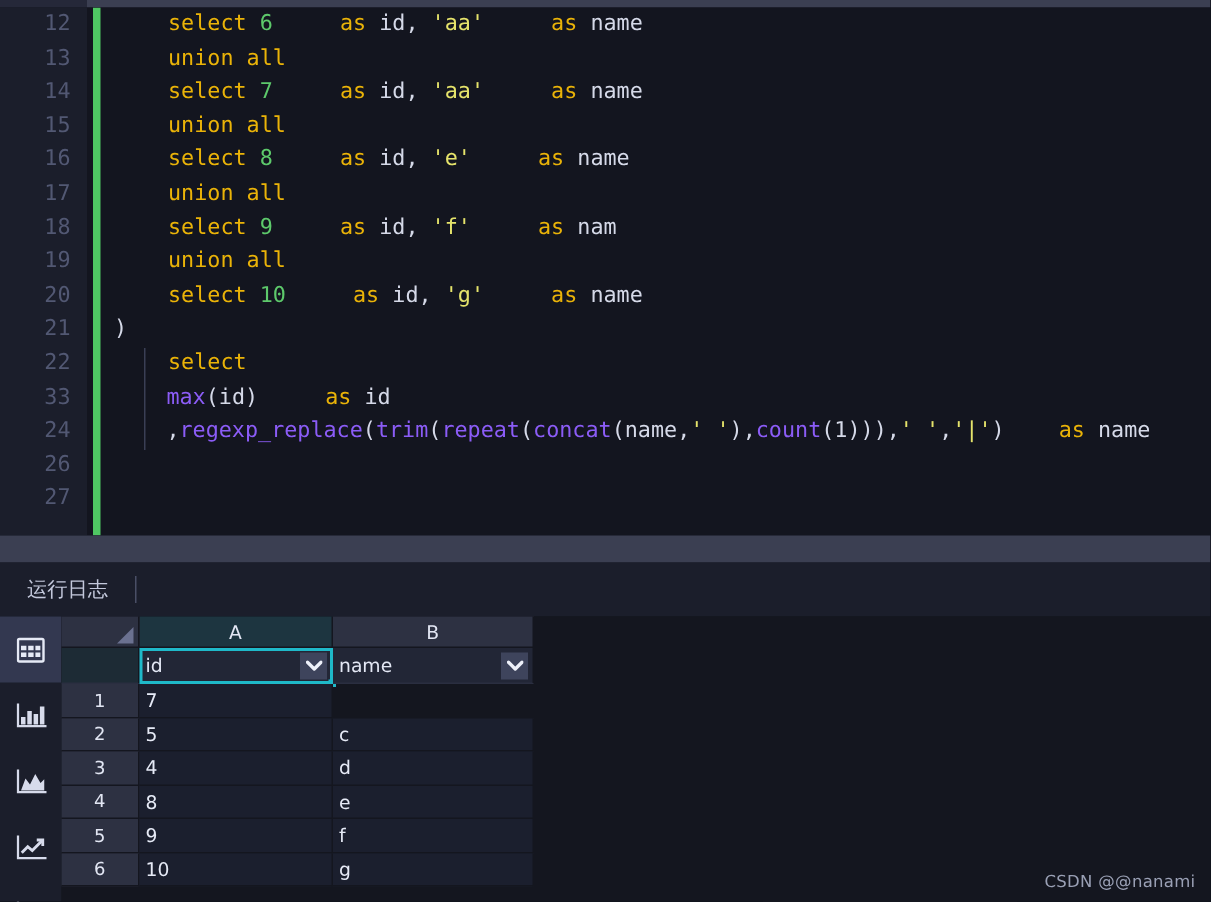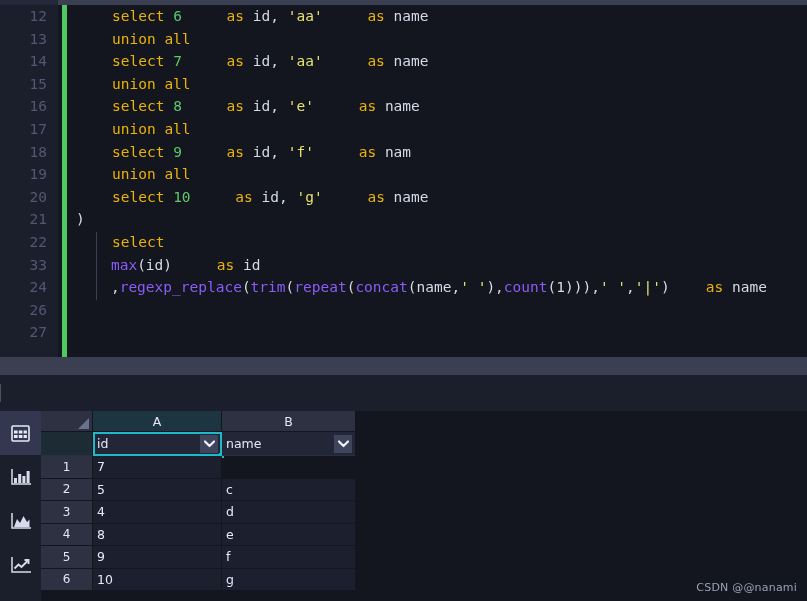--- a/index.html
+++ b/index.html
@@ -223,20 +223,23 @@
         <div class="line"><span class="ln">24</span><span class="code"><span class="plain">    ,</span><span class="fn">regexp_replace</span><span class="plain">(</span><span class="fn">trim</span><span class="plain">(</span><span class="fn">repeat</span><span class="plain">(</span><span class="fn">concat</span><span class="plain">(name,</span><span class="str">' '</span><span class="plain">),</span><span class="fn">count</span><span class="plain">(1))),</span><span class="str">' '</span><span class="plain">,</span><span class="str">'|'</span><span class="plain">)</span><span class="kw">as</span><span class="plain"> </span><span class="plain">name</span></span></div>
         <div class="line"><span class="ln">26</span><span class="code"></span></div>
         <div class="line"><span class="ln">27</span><span class="code"></span></div>
       </div>
     <div class="indent-guide"></div>
   </div>
 
   <div class="splitter"></div>
 
   <div class="tabbar" id="tabbar">
+      <div class="tab">
+        <span class="tab-label">运行日志</span>
+      </div>
       <div class="tab-divider"></div>
     </div>
 
   <div class="results">
 
     <div class="viewbar" id="viewbar">
         <div class="viewbtn active">
           <span>
             <svg width="19" height="19" viewBox="0 0 19 19">
               <rect x="1" y="2" width="17" height="15" rx="1" fill="none" stroke="#e6eaf6" stroke-width="1.6"></rect>

